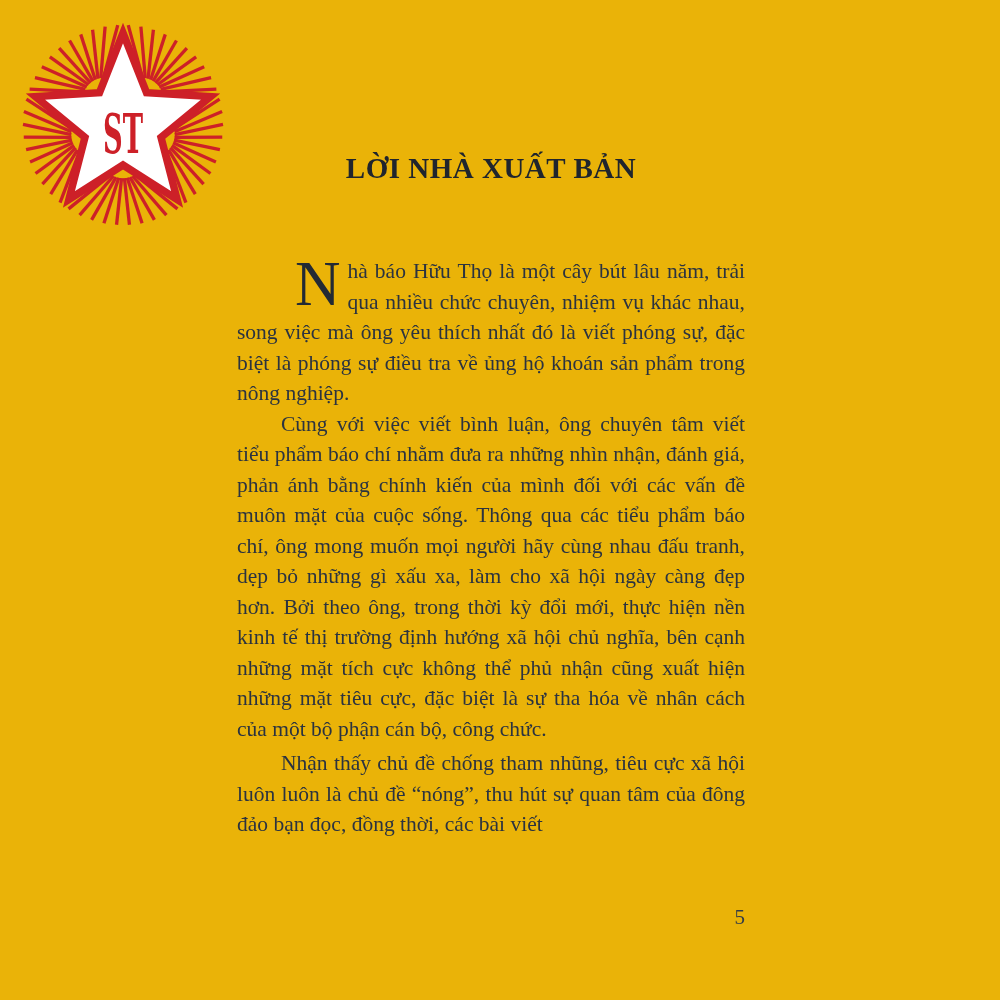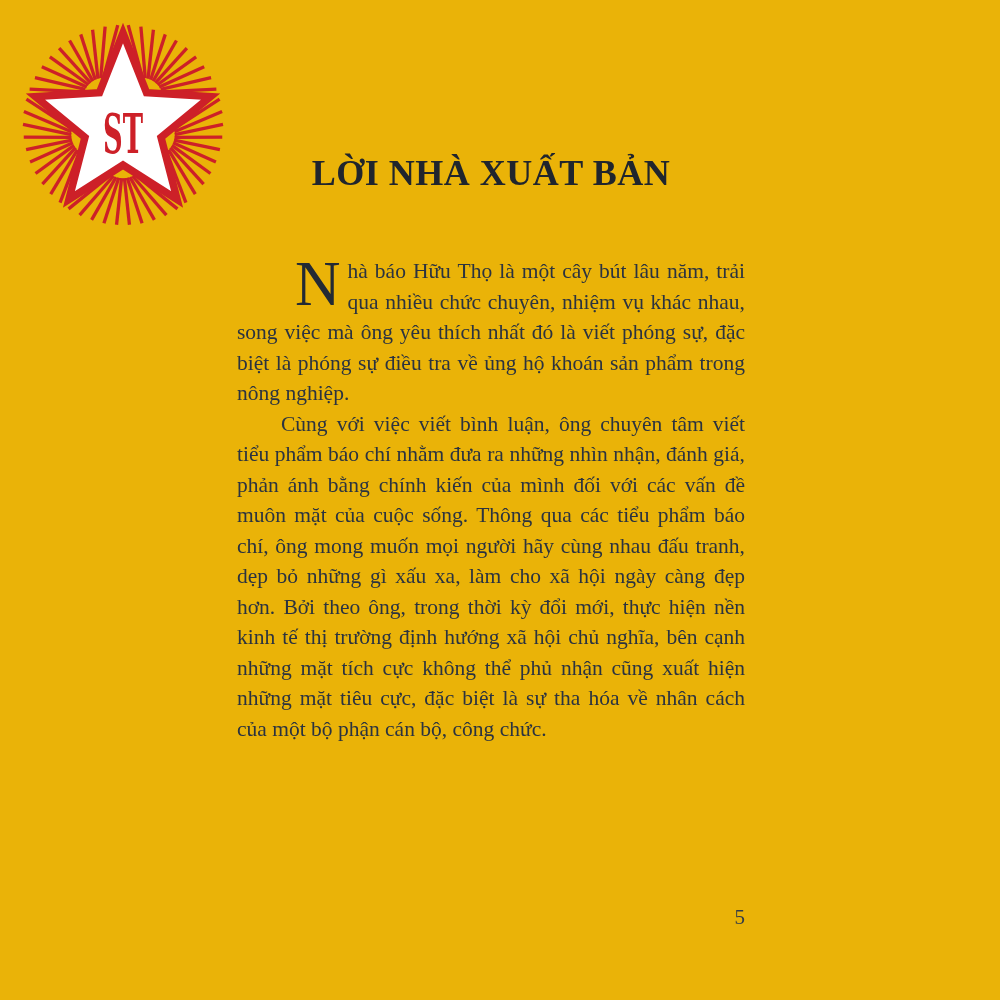--- a/index.html
+++ b/index.html
@@ -5,21 +5,21 @@
   html,body { margin:0; padding:0; background:#ffffff; }
   .page {
     position:relative; width:1000px; height:1000px; background:#eab308;
     font-family:"Liberation Serif","DejaVu Serif",serif; color:#2b3340;
     overflow:hidden;
   }
   .logo { position:absolute; left:12px; top:14px; width:222px; height:222px; }
   .logo svg { width:100%; height:100%; display:block; }
   .chapter-title {
     position:absolute; left:237px; top:152px; width:508px;
-    text-align:center; font-size:36px; font-weight:bold; letter-spacing:0.5px;
+    text-align:center; font-size:29px; font-weight:bold; letter-spacing:0.5px;
     color:#20252d;
   }
   .body-text {
     position:absolute; left:237px; top:256px; width:508px;
     font-size:21.5px; line-height:30.5px; text-align:justify;
     text-justify:inter-word; color:#2b3340;
   }
   .para { margin:0; text-indent:44px; }
   .para.opening { text-indent:0; }
   .para.last { margin-top:4px; }
@@ -63,17 +63,18 @@
       <path d="M 0,-92 L 23.51,-32.36 L 87.50,-28.43 L 38.04,12.36 L 54.08,74.43 L 0,40 L -54.08,74.43 L -38.04,12.36 L -87.50,-28.43 L -23.51,-32.36 Z" fill="#ffffff" stroke="#cd2028" stroke-width="7.5" stroke-linejoin="miter"></path>
       <text x="0" y="28" text-anchor="middle" font-family="DejaVu Serif, Liberation Serif, serif" font-size="54" font-weight="bold" textLength="40" lengthAdjust="spacingAndGlyphs" fill="#cd2028" stroke="#ffffff" stroke-width="2.4" style="paint-order:stroke fill">ST</text>
     </svg>
   </div>
 
   <div class="chapter-title">LỜI NHÀ XUẤT BẢN</div>
 
   <div class="body-text">
     <p class="para opening"><span class="dropcap">N</span><span>hà báo Hữu Thọ là một cây bút lâu năm, trải qua nhiều chức chuyên, nhiệm vụ khác nhau, song việc mà ông yêu thích nhất đó là viết phóng sự, đặc biệt là phóng sự điều tra về ủng hộ khoán sản phẩm trong nông nghiệp.</span></p>
     <p class="para">Cùng với việc viết bình luận, ông chuyên tâm viết tiểu phẩm báo chí nhằm đưa ra những nhìn nhận, đánh giá, phản ánh bằng chính kiến của mình đối với các vấn đề muôn mặt của cuộc sống. Thông qua các tiểu phẩm báo chí, ông mong muốn mọi người hãy cùng nhau đấu tranh, dẹp bỏ những gì xấu xa, làm cho xã hội ngày càng đẹp hơn. Bởi theo ông, trong thời kỳ đổi mới, thực hiện nền kinh tế thị trường định hướng xã hội chủ nghĩa, bên cạnh những mặt tích cực không thể phủ nhận cũng xuất hiện những mặt tiêu cực, đặc biệt là sự tha hóa về nhân cách của một bộ phận cán bộ, công chức.</p>
+    <p class="para last">Nhận thấy chủ đề chống tham nhũng, tiêu cực xã hội luôn luôn là chủ đề “nóng”, thu hút sự quan tâm của đông đảo bạn đọc, đồng thời, các bài viết</p>
   </div>
 
   <div class="page-number">5</div>
 
 </div>
 
 </body></html>

